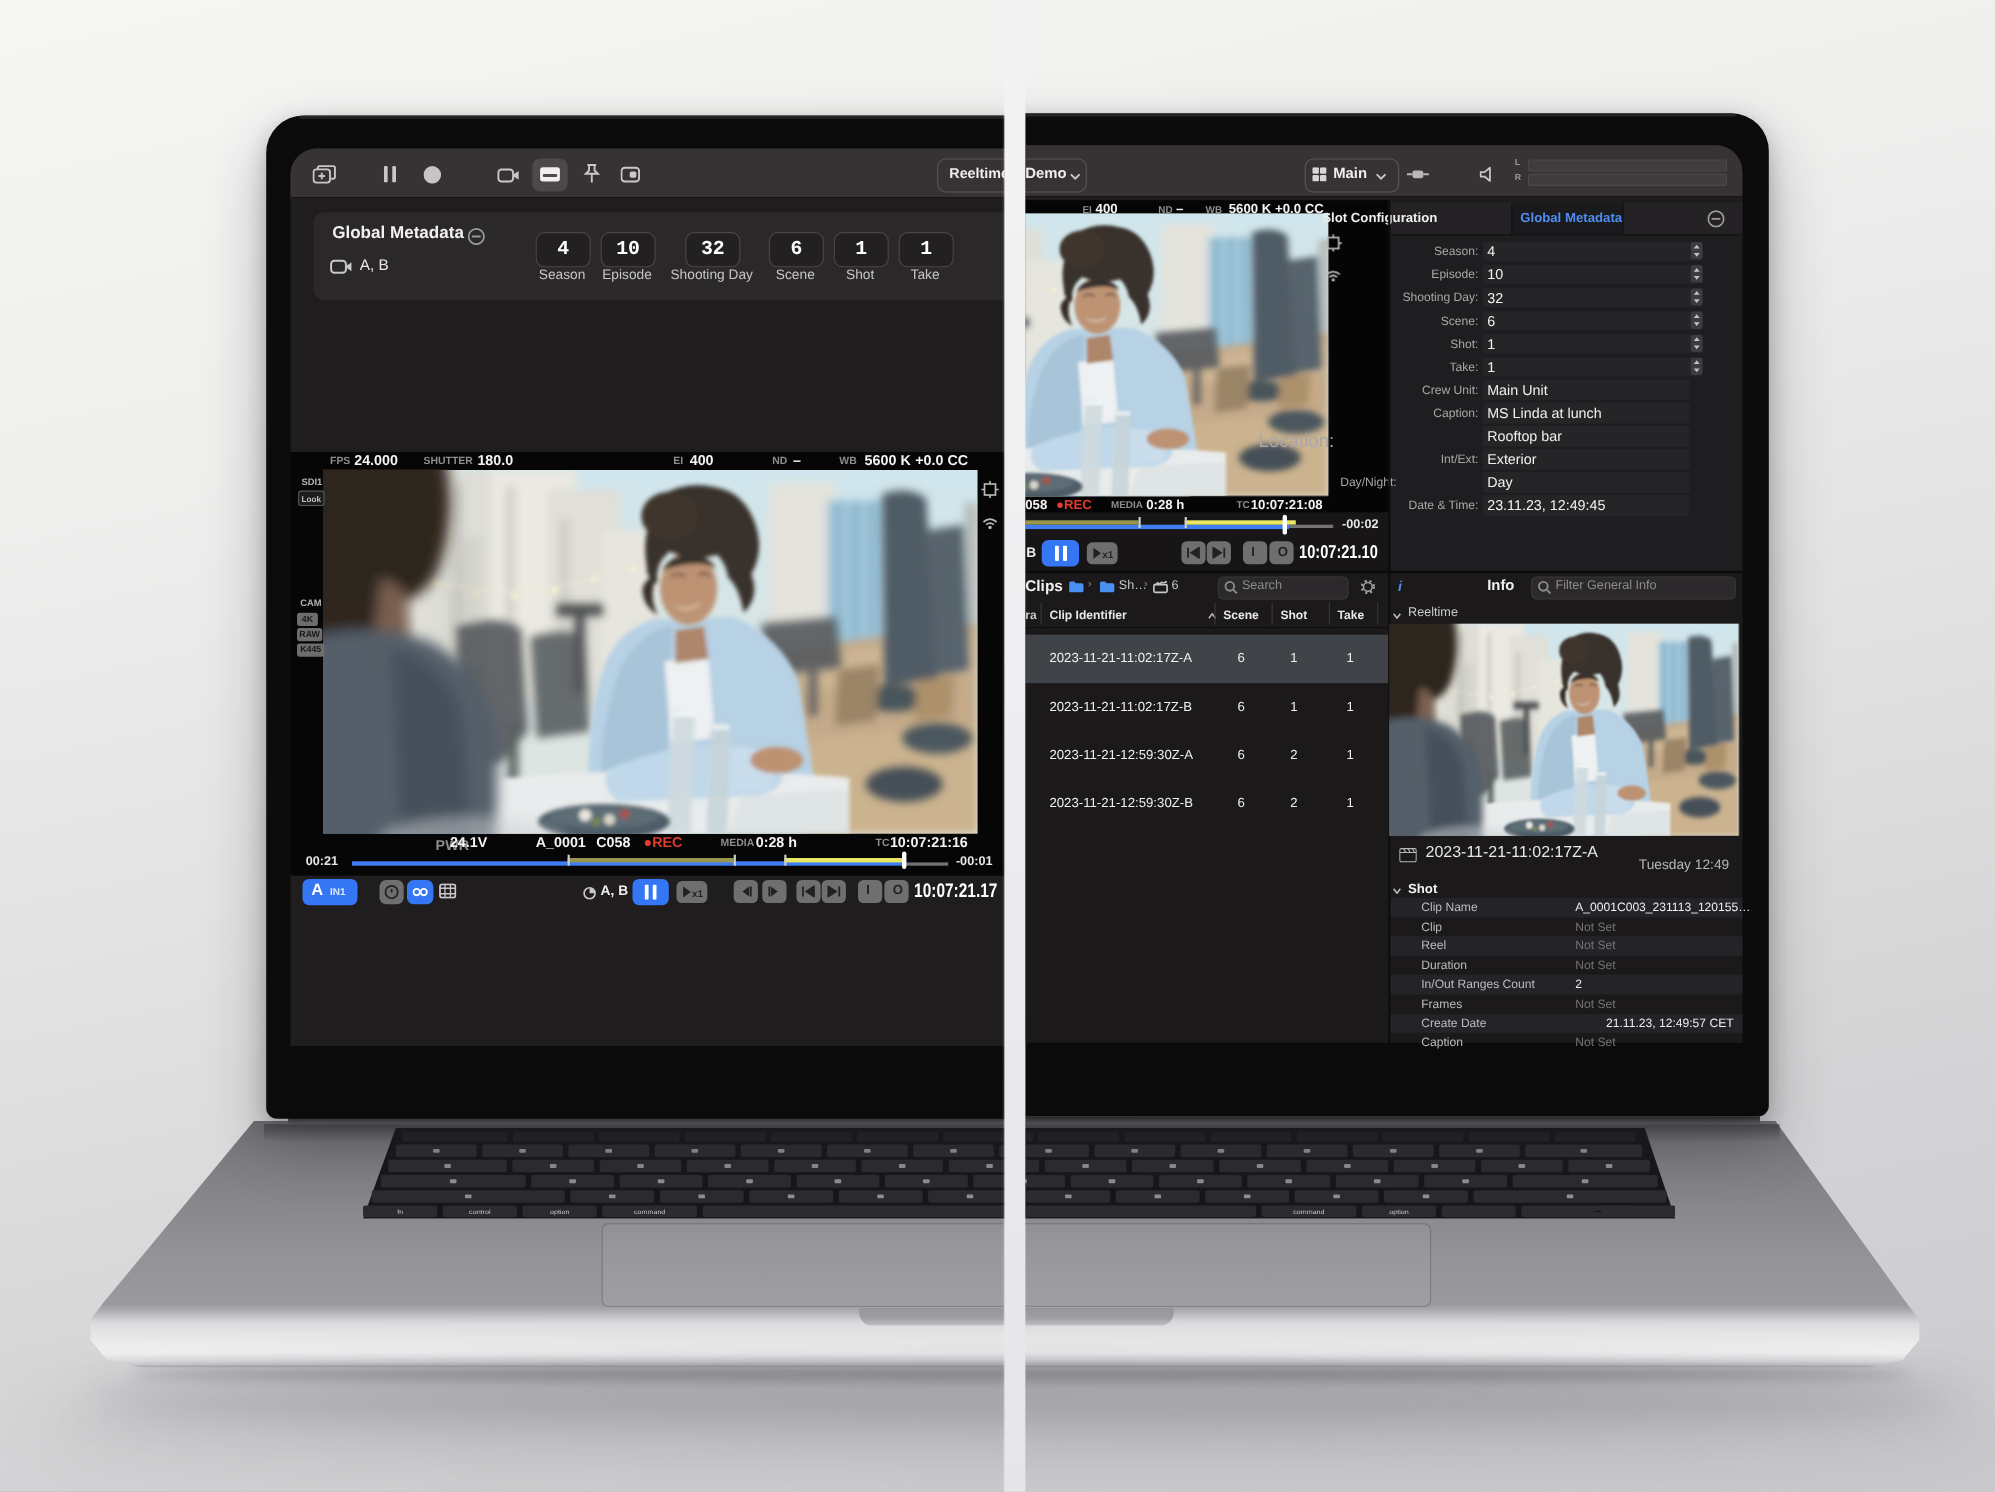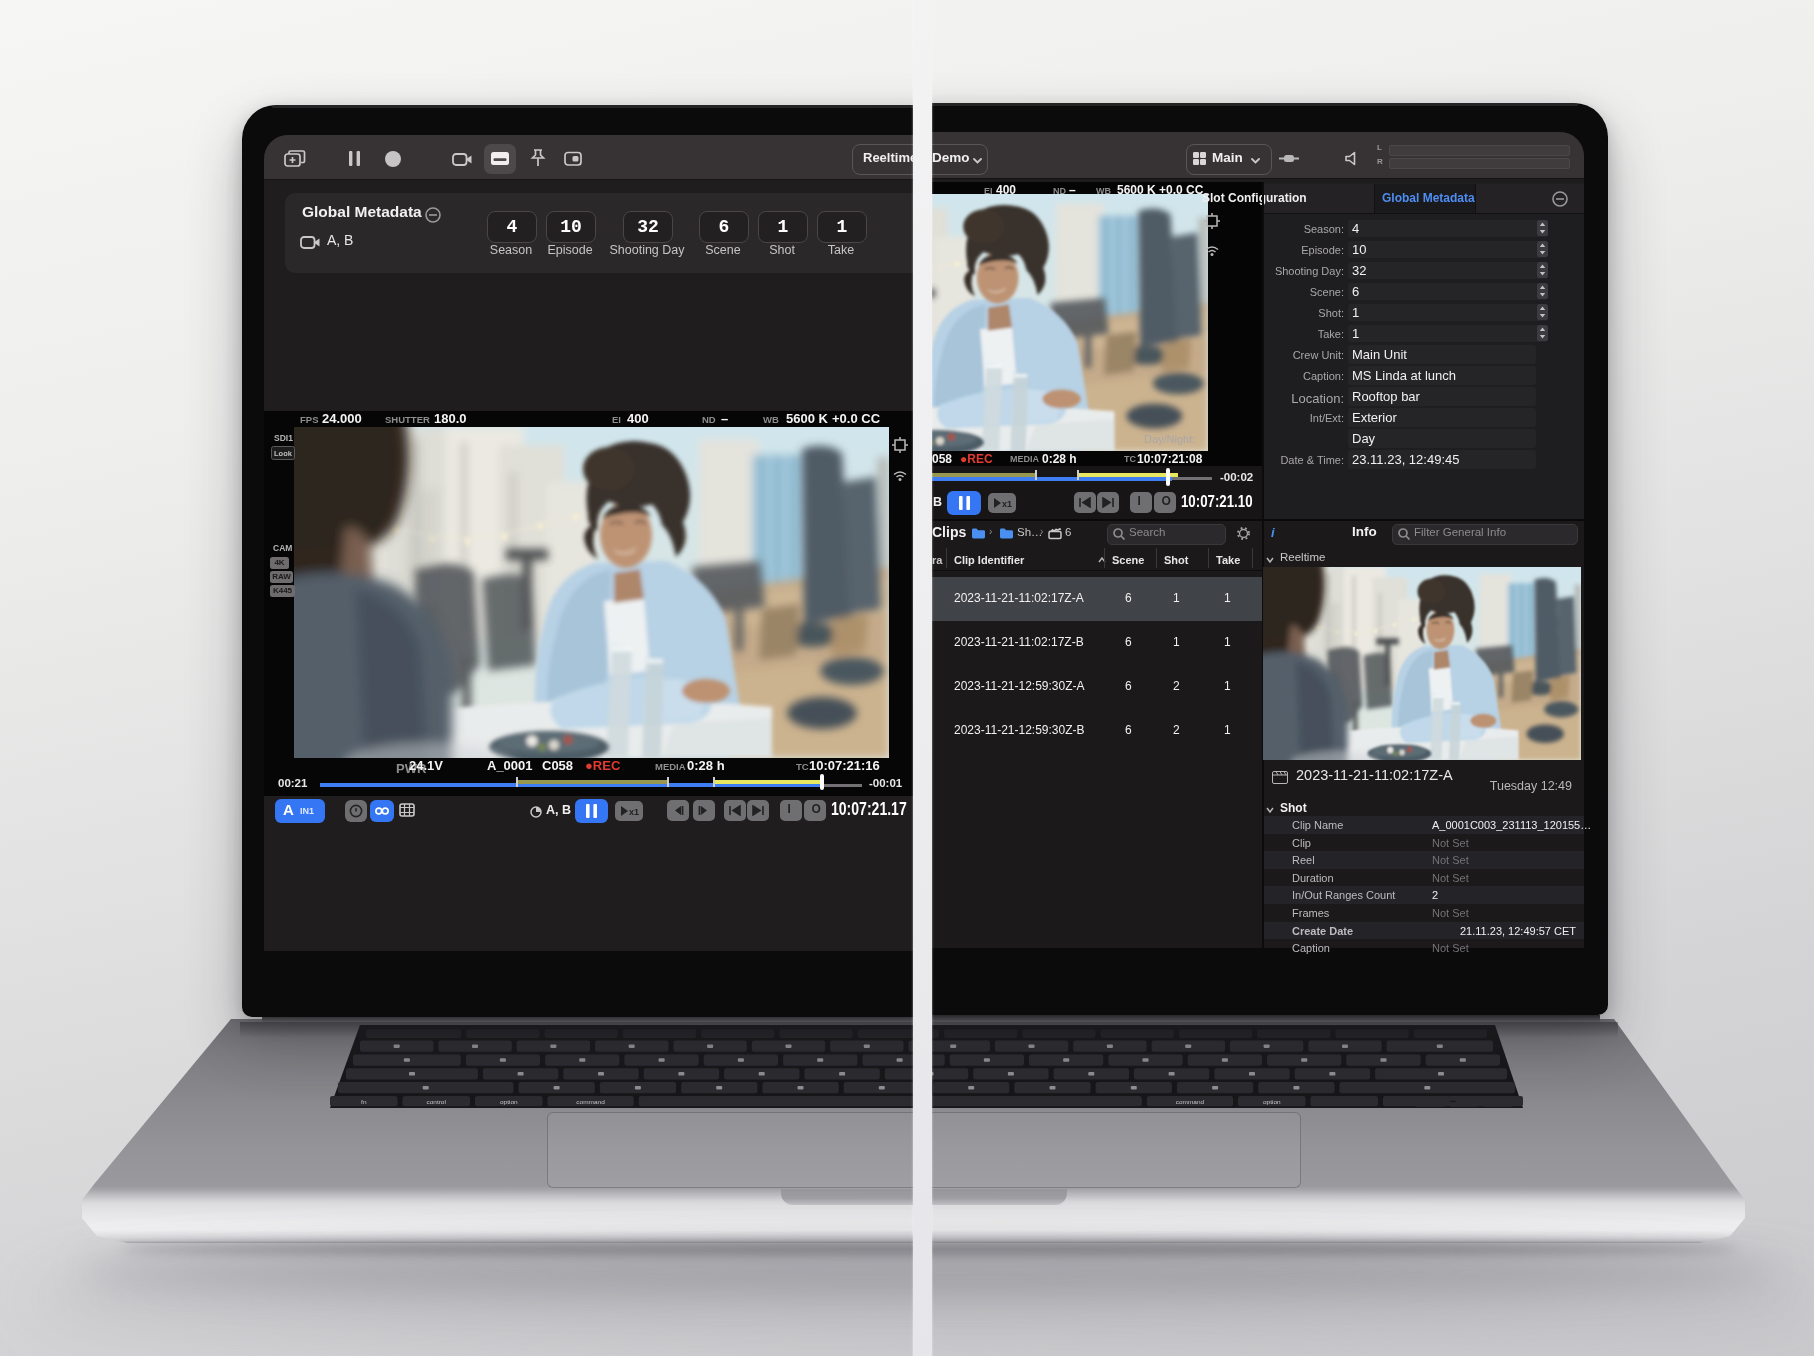--- a/index.html
+++ b/index.html
@@ -621,27 +621,27 @@
           <path d="M5.5 2.6 L8.2 6 H2.8 Z" fill="#c2c2c6"></path>
           <path d="M5.5 13.4 L8.2 10 H2.8 Z" fill="#c2c2c6"></path>
         </svg>
         <div class="abs" style="left:1348px;top:345px;width:188px;height:19px;background:rgba(255,255,255,.035);border-radius:3px"></div>
         <div class="t" style="left:1144px;top:349px;font-size:11px;color:#a9a7a9;font-weight:400;width:200px;text-align:right;">Crew Unit:</div>
         <div class="t" style="left:1352px;top:347px;font-size:13px;color:#f2f0f1;font-weight:400;">Main Unit</div>
         <div class="abs" style="left:1348px;top:366px;width:188px;height:19px;background:rgba(255,255,255,.035);border-radius:3px"></div>
         <div class="t" style="left:1144px;top:370px;font-size:11px;color:#a9a7a9;font-weight:400;width:200px;text-align:right;">Caption:</div>
         <div class="t" style="left:1352px;top:368px;font-size:13px;color:#f2f0f1;font-weight:400;">MS Linda at lunch</div>
         <div class="abs" style="left:1348px;top:387px;width:188px;height:19px;background:rgba(255,255,255,.035);border-radius:3px"></div>
-        <div class="t" style="left:1144px;top:391px;font-size:13px;color:#a9a7a9;font-weight:400;width:200px;text-align:right;">Location:</div>
+        <div class="t" style="left:1144px;top:391px;font-size:17px;color:#a9a7a9;font-weight:400;width:200px;">Location:</div>
         <div class="t" style="left:1352px;top:389px;font-size:13px;color:#f2f0f1;font-weight:400;">Rooftop bar</div>
         <div class="abs" style="left:1348px;top:408px;width:188px;height:19px;background:rgba(255,255,255,.035);border-radius:3px"></div>
         <div class="t" style="left:1144px;top:412px;font-size:11px;color:#a9a7a9;font-weight:400;width:200px;text-align:right;">Int/Ext:</div>
         <div class="t" style="left:1352px;top:410px;font-size:13px;color:#f2f0f1;font-weight:400;">Exterior</div>
         <div class="abs" style="left:1348px;top:429px;width:188px;height:19px;background:rgba(255,255,255,.035);border-radius:3px"></div>
-        <div class="t" style="left:1144px;top:433px;font-size:11px;color:#a9a7a9;font-weight:400;width:200px;text-align:left;">Day/Night:</div>
+        <div class="t" style="left:1144px;top:433px;font-size:11px;color:#a9a7a9;font-weight:400;width:200px;text-align:center;">Day/Night:</div>
         <div class="t" style="left:1352px;top:431px;font-size:13px;color:#f2f0f1;font-weight:400;">Day</div>
         <div class="abs" style="left:1348px;top:450px;width:188px;height:19px;background:rgba(255,255,255,.035);border-radius:3px"></div>
         <div class="t" style="left:1144px;top:454px;font-size:11px;color:#a9a7a9;font-weight:400;width:200px;text-align:right;">Date &amp; Time:</div>
         <div class="t" style="left:1352px;top:452px;font-size:13px;color:#f2f0f1;font-weight:400;">23.11.23, 12:49:45</div>
         <div class="abs" style="left:1262px;top:182px;width:2px;height:337px;background:#0d0c0d"></div>
         <div class="abs" style="left:932px;top:519px;width:652px;height:429px;background:#1b191a"></div>
         <div class="abs" style="left:932px;top:519px;width:652px;height:2px;background:#0a0a0a"></div>
         <div class="t" style="left:932px;top:524px;font-size:14px;color:#f2f0f1;font-weight:700;">Clips</div>
         <svg class="abs" style="left:971px;top:527px" width="15" height="12" viewBox="0 0 15 12">
           <path d="M1 3 Q1 1.6 2.4 1.6 H5.5 L7 3.2 H12.6 Q14 3.2 14 4.6 V10 Q14 11.4 12.6 11.4 H2.4 Q1 11.4 1 10 Z" fill="#4a90f2"></path>
@@ -733,19 +733,19 @@
         <div class="t" style="left:1292px;top:854.2px;font-size:11px;color:#bdbbbe;font-weight:400;">Reel</div>
         <div class="t" style="left:1432px;top:854.2px;font-size:11px;color:#747276;font-weight:400;">Not Set</div>
         <div class="t" style="left:1292px;top:871.8000000000001px;font-size:11px;color:#bdbbbe;font-weight:400;">Duration</div>
         <div class="t" style="left:1432px;top:871.8000000000001px;font-size:11px;color:#747276;font-weight:400;">Not Set</div>
         <div class="abs" style="left:1264px;top:886.4000000000001px;width:320px;height:17.6px;background:#242327"></div>
         <div class="t" style="left:1292px;top:889.4000000000001px;font-size:11px;color:#bdbbbe;font-weight:400;">In/Out Ranges Count</div>
         <div class="t" style="left:1432px;top:889.4000000000001px;font-size:11px;color:#f0eef0;font-weight:400;">2</div>
         <div class="t" style="left:1292px;top:907.0000000000001px;font-size:11px;color:#bdbbbe;font-weight:400;">Frames</div>
         <div class="t" style="left:1432px;top:907.0000000000001px;font-size:11px;color:#747276;font-weight:400;">Not Set</div>
         <div class="abs" style="left:1264px;top:921.6000000000001px;width:320px;height:17.6px;background:#242327"></div>
-        <div class="t" style="left:1292px;top:924.6000000000001px;font-size:11px;color:#bdbbbe;font-weight:700;">Create Date</div>
+        <div class="t" style="left:1292px;top:924.6000000000001px;font-size:11px;color:#bdbbbe;font-weight:400;">Create Date</div>
         <div class="t" style="left:1432px;top:924.6000000000001px;font-size:11px;color:#f0eef0;font-weight:400;margin-left:28px;">21.11.23, 12:49:57 CET</div>
         <div class="t" style="left:1292px;top:942.2000000000002px;font-size:11px;color:#bdbbbe;font-weight:400;">Caption</div>
         <div class="t" style="left:1432px;top:942.2000000000002px;font-size:11px;color:#747276;font-weight:400;">Not Set</div>
 </div>
     </div>
 <div class="abs" style="left:913px;top:0;width:19px;height:1356px;background:linear-gradient(180deg,#f3f3f4 0%,#efeff1 40%,#e9e9ec 75%,#e6e6ea 100%);box-shadow:0 0 2px rgba(255,255,255,.6)"></div>
 </div>
 </body></html>

